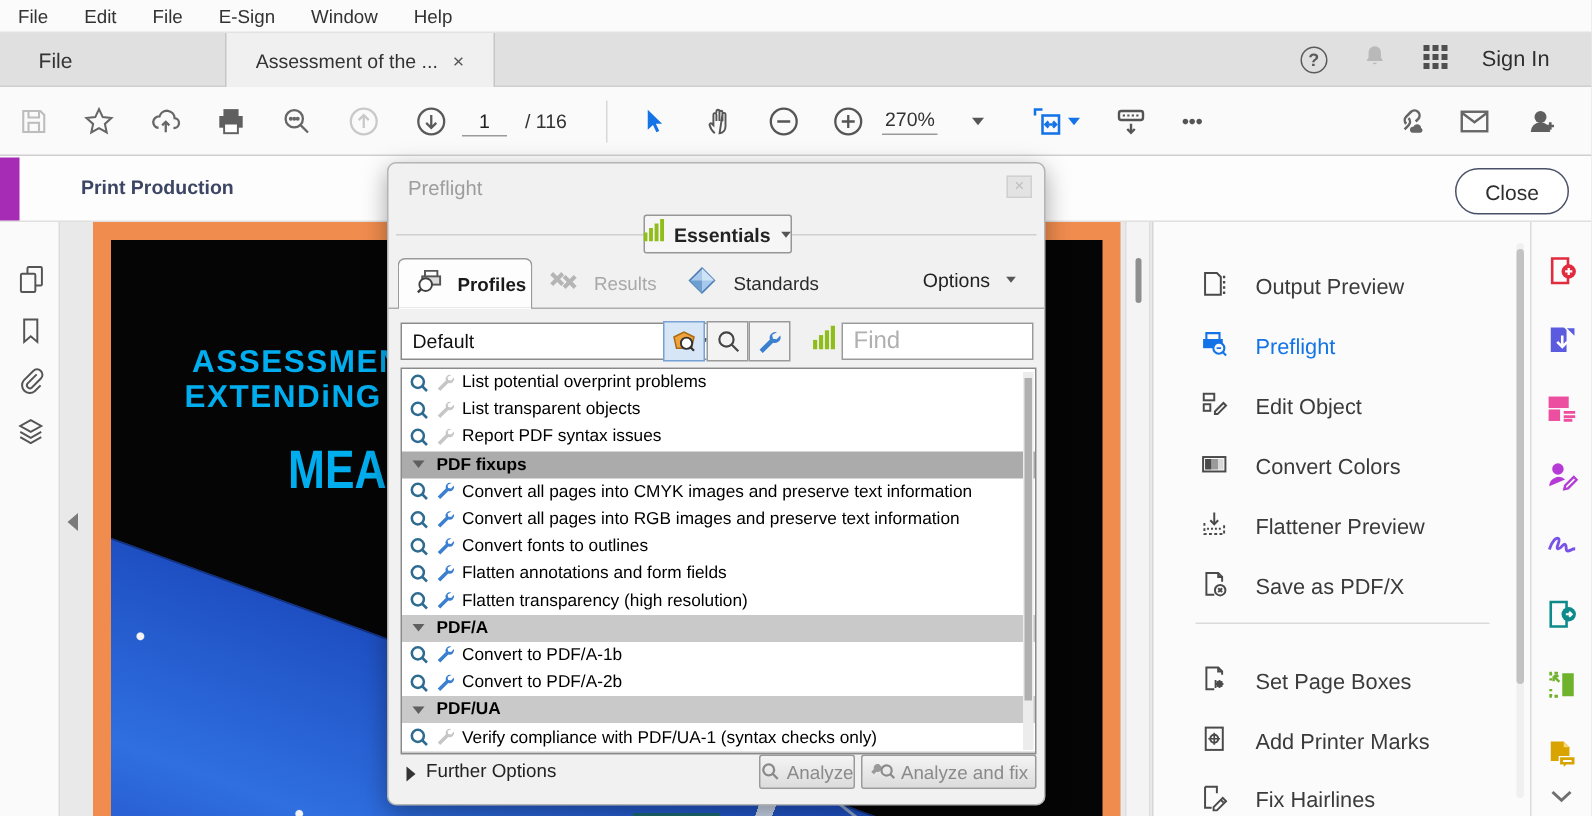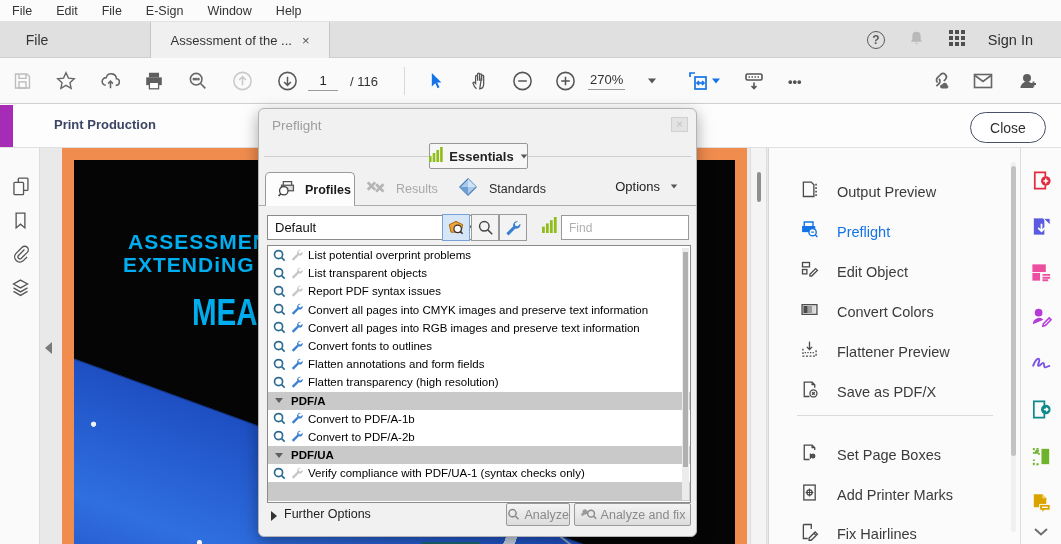--- a/index.html
+++ b/index.html
@@ -109,21 +109,21 @@
   #pf-tabline { position:absolute; left:0px; top:96px; width:437px; height:1px; background:#adadad; }
   #pf-tabmask { position:absolute; left:7px; top:96px; width:88px; height:1px; background:#fdfdfd; }
   
   #pf-profile-select { position:absolute; left:8px; top:106px; width:214px; height:25px; background:#fff; border:1px solid #8a8a8a; display:flex; align-items:center; justify-content:space-between; padding:0 7px; }
   #pf-profile-select .seltext { font-size:13px; color:#111; }
   .sqbtn { position:absolute; top:105px; width:28px; height:27px; border:1px solid #9a9a9a; background:#f3f3f3; display:flex; align-items:center; justify-content:center; }
   #btn-fixups { left:183px; background:#d6e6f7; border:1px solid #78a2d4; }
   #btn-checks { left:212px; }
   #btn-wrench { left:240px; }
   #find-bars { position:absolute; left:283px; top:108px; }
-  #pf-find { position:absolute; left:302px; top:106px; width:128px; height:25px; background:#fff; border:1px solid #9a9a9a; font-size:12px; color:#333; padding:0 7px; font-family:"Liberation Sans",sans-serif; }
+  #pf-find { position:absolute; left:302px; top:106px; width:128px; height:25px; background:#fff; border:1px solid #9a9a9a; font-size:16px; color:#333; padding:0 7px; font-family:"Liberation Sans",sans-serif; }
   #pf-find::placeholder { color:#b0b0b0; }
   
   #pf-list { position:absolute; left:8px; top:136px; width:424px; height:258px; background:#fff; border:1px solid #8a8a8a; overflow:hidden; }
   .plrow { position:relative; height:18.2px; display:flex; align-items:center; padding-left:4px; gap:3px; }
   .plrow .pltext { font-size:11.5px; color:#000; white-space:nowrap; }
   .plrow.hdr { background:#c9c9c9; }
   .plrow.hdr.sel { background:#ababab; }
   .plrow.hdr .pltext { font-weight:bold; padding-left:2px; }
   .tri-down { width:0; height:0; border-left:4px solid transparent; border-right:4px solid transparent; border-top:5px solid #5f5f5f; margin:0 3px; }
   .licon { width:15px; height:15px; flex:none; }
@@ -632,20 +632,24 @@
       <div class="plrow">
         <span class="licon"><svg width="15" height="15" viewBox="0 0 16 16" fill="none" stroke="#2e6b91" stroke-width="1.8">
               <circle cx="7" cy="7" r="4.3"></circle>
               <path d="M10.3 10.3l3.2 3.2"></path>
             </svg></span>
         <span class="licon"><svg width="14" height="14" viewBox="0 0 20 20">
               <path d="M15.6 2.8a4.2 4.2 0 0 0-5.3 5.3L2.6 15.8 5 18.2l7.7-7.7a4.2 4.2 0 0 0 5.3-5.3L15.3 8 12.5 7.5 12 4.7z" fill="#c6c6c6"></path>
             </svg></span>
         <span class="pltext">Report PDF syntax issues</span>
       </div>
+      <div class="plrow hdr sel">
+        <span class="tri-down"></span>
+        <span class="pltext">PDF fixups</span>
+      </div>
       <div class="plrow">
         <span class="licon"><svg width="15" height="15" viewBox="0 0 16 16" fill="none" stroke="#2e6b91" stroke-width="1.8">
               <circle cx="7" cy="7" r="4.3"></circle>
               <path d="M10.3 10.3l3.2 3.2"></path>
             </svg></span>
         <span class="licon"><svg width="14" height="14" viewBox="0 0 20 20">
               <path d="M15.6 2.8a4.2 4.2 0 0 0-5.3 5.3L2.6 15.8 5 18.2l7.7-7.7a4.2 4.2 0 0 0 5.3-5.3L15.3 8 12.5 7.5 12 4.7z" fill="#3a7fd0"></path>
             </svg></span>
         <span class="pltext">Convert all pages into CMYK images and preserve text information</span>
       </div>

